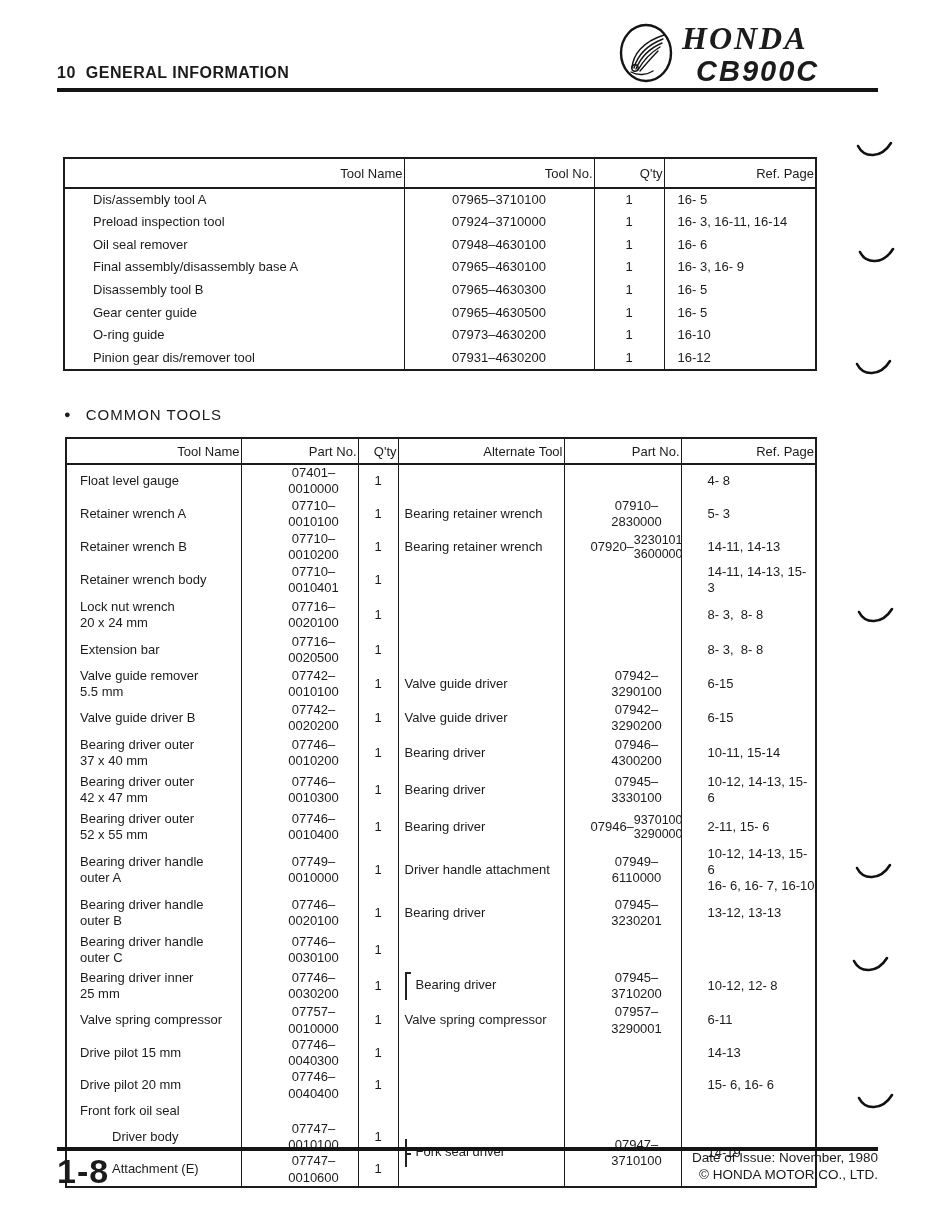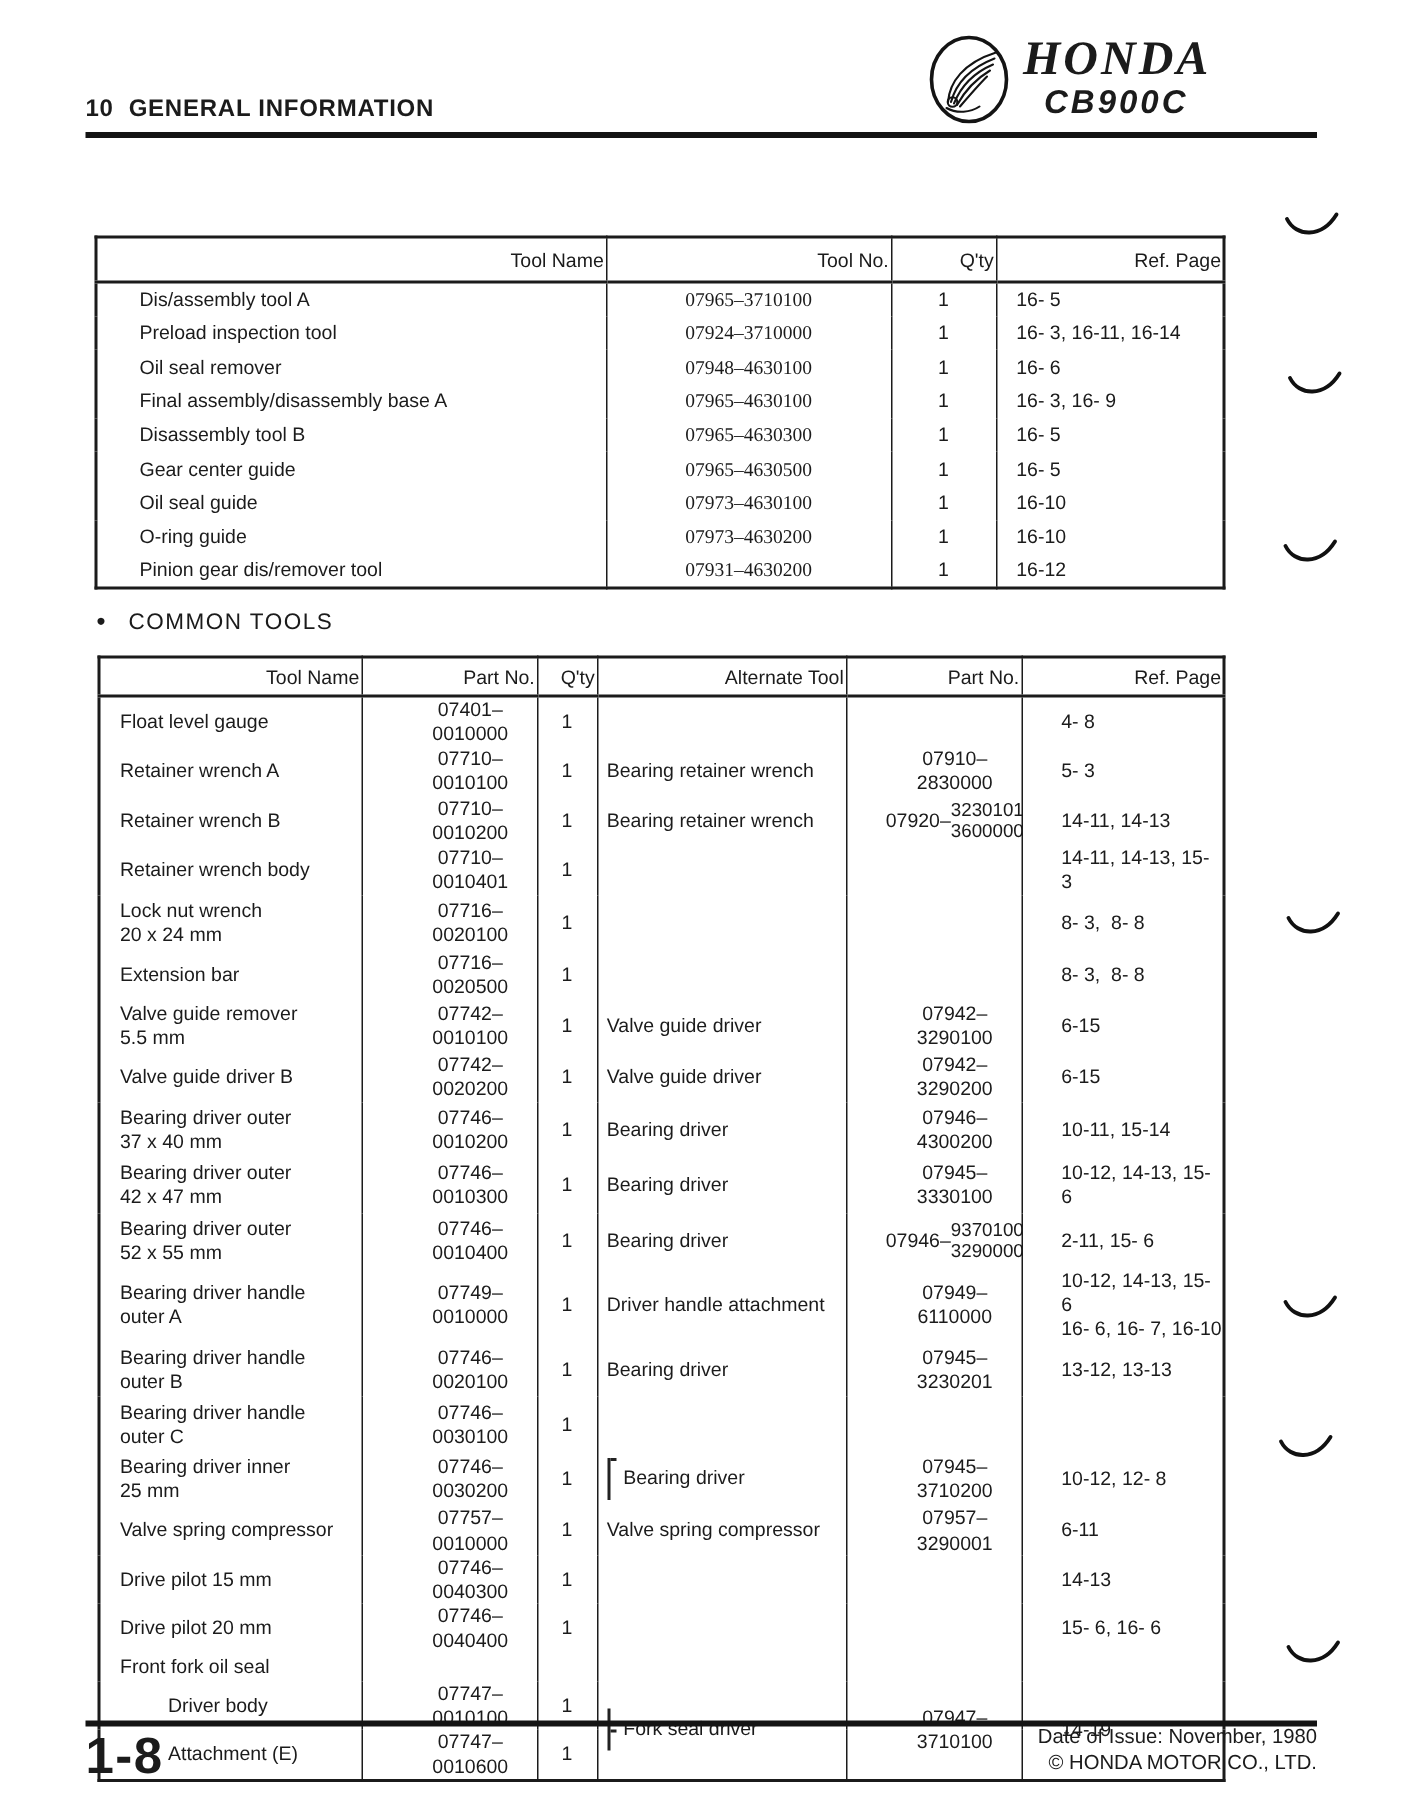--- a/index.html
+++ b/index.html
@@ -10,35 +10,35 @@
   }
   .rule{position:absolute;background:#141414;}
 
   
   #section-head{position:absolute;left:57px;top:64px;font-size:16px;font-weight:bold;letter-spacing:.5px;}
   #section-head .num{margin-right:10px;}
   #logo{position:absolute;left:618px;top:22px;display:flex;align-items:flex-start;}
   #logo .mark{width:56px;height:62px;}
   #logo .words{margin-left:8px;font-style:italic;}
   #logo .brand{font-family:"Liberation Serif", serif;font-weight:bold;font-size:32px;line-height:1;letter-spacing:2px;}
-  #logo .model{font-size:22px;font-weight:bold;letter-spacing:2px;line-height:1;margin:3px 0 0 14px;}
+  #logo .model{font-size:29px;font-weight:bold;letter-spacing:2px;line-height:1;margin:3px 0 0 14px;}
 
   
   table{border-collapse:collapse;table-layout:fixed;font-size:13px;color:#1b1b1b;}
   table{border:2.5px solid #1b1b1b;}
   th{font-weight:normal;text-align:center;}
   thead th{border-bottom:2.2px solid #1b1b1b;text-align:right;}
   th + th, td + td{border-left:1.6px solid #1b1b1b;}
   td{padding:0;vertical-align:middle;white-space:pre-wrap;line-height:1.25;}
 
   #t1{position:absolute;left:63px;top:157px;width:752px;}
   #t1 thead tr{height:30px;}
   #t1 tbody tr{height:22.7px;}
   #t1 .c-name{padding-left:28px;}
-  #t1 .c-no{text-align:center;font-family:Liberation Serif, serif;}
+  #t1 .c-no{text-align:center;}
   #t1 .c-qty{text-align:center;}
   #t1 .c-ref{padding-left:13px;}
 
   #common-head{position:absolute;left:64px;top:406px;font-size:15px;letter-spacing:1px;}
   #common-head .bullet{font-size:11px;vertical-align:2px;margin-right:14px;}
 
   #t2{position:absolute;left:65px;top:437px;width:750px;}
   #t2 thead tr{height:26px;}
   #t2 .c-name{padding-left:13px;}
   #t2 .c-part,#t2 .c-part2{text-align:center;padding-left:28px;}
@@ -134,26 +134,20 @@
         <td class="c-qty">1</td>
         <td class="c-ref">16- 5</td>
       </tr>
     <tr>
         <td class="c-name">Gear center guide</td>
         <td class="c-no">07965–4630500</td>
         <td class="c-qty">1</td>
         <td class="c-ref">16- 5</td>
       </tr>
     <tr>
-        <td class="c-name">Oil seal guide</td>
-        <td class="c-no">07973–4630100</td>
-        <td class="c-qty">1</td>
-        <td class="c-ref">16-10</td>
-      </tr>
-    <tr>
         <td class="c-name">O-ring guide</td>
         <td class="c-no">07973–4630200</td>
         <td class="c-qty">1</td>
         <td class="c-ref">16-10</td>
       </tr>
     <tr>
         <td class="c-name">Pinion gear dis/remover tool</td>
         <td class="c-no">07931–4630200</td>
         <td class="c-qty">1</td>
         <td class="c-ref">16-12</td>

